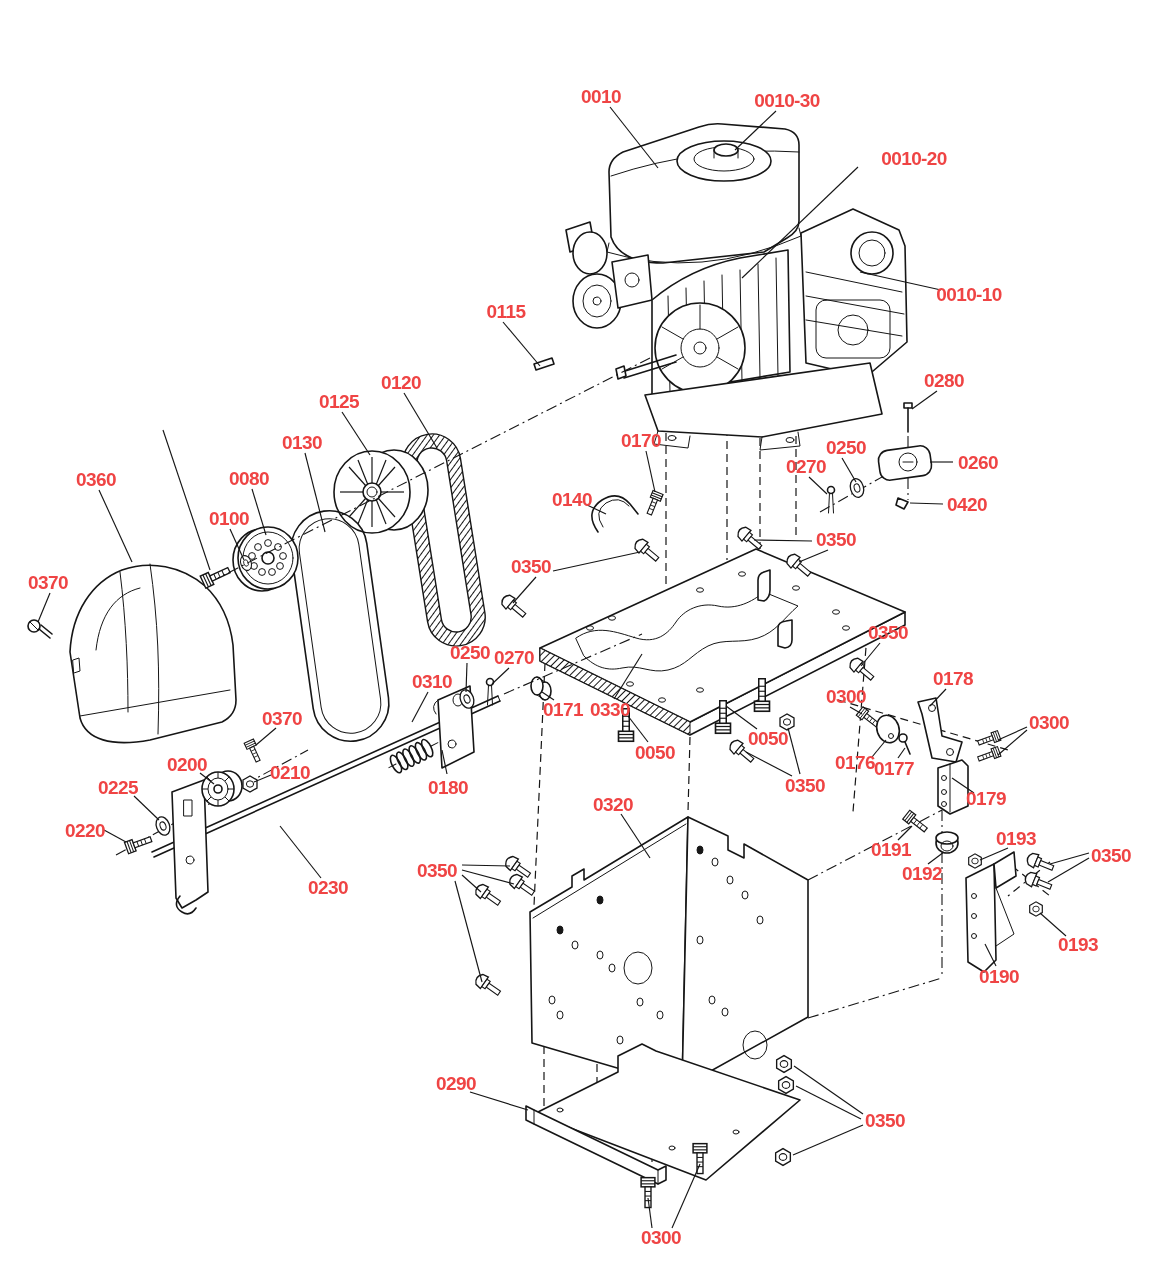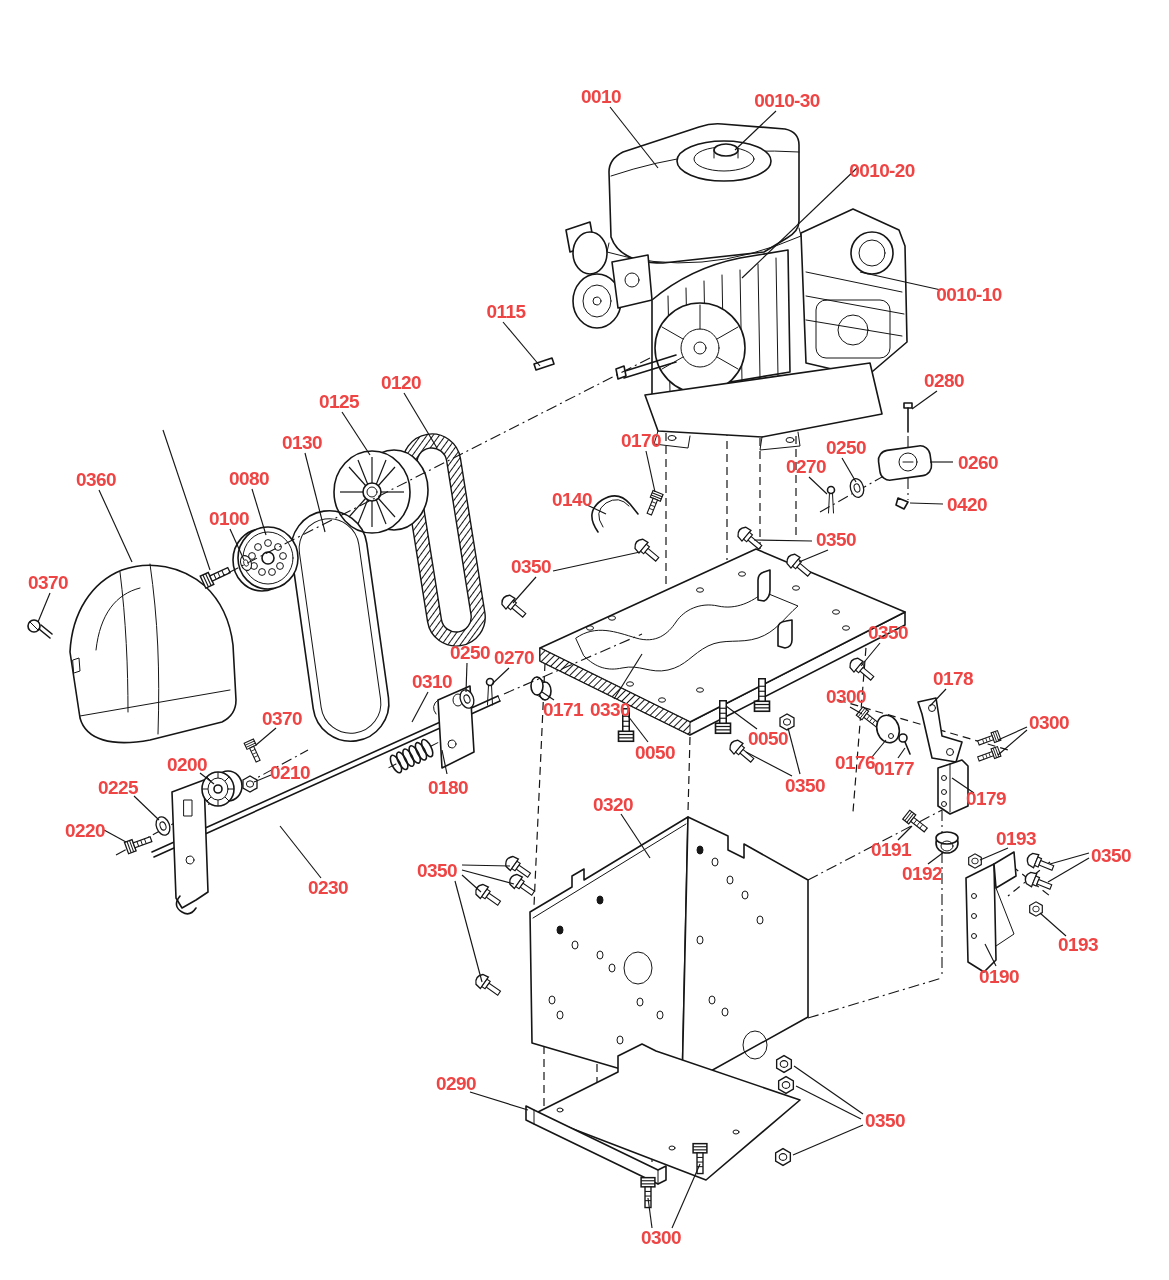--- a/index.html
+++ b/index.html
@@ -469,21 +469,21 @@
   <line class="ldr" x1="321" y1="878" x2="280" y2="826"></line>
   <line class="ldr" x1="163" y1="430" x2="210" y2="570"></line>
 </g>
 </svg>
 
 
 
 <div id="labels">
       <div class="plabel" style="left: 601px; top: 96px;">0010</div>
       <div class="plabel" style="left: 787px; top: 100px;">0010-30</div>
-      <div class="plabel" style="left: 882px; top: 158px; margin-top: 12px;">0010-20</div>
+      <div class="plabel" style="left: 914px; top: 158px;">0010-20</div>
       <div class="plabel" style="left: 969px; top: 294px;">0010-10</div>
       <div class="plabel" style="left: 506px; top: 311px;">0115</div>
       <div class="plabel" style="left: 401px; top: 382px;">0120</div>
       <div class="plabel" style="left: 339px; top: 401px;">0125</div>
       <div class="plabel" style="left: 302px; top: 442px;">0130</div>
       <div class="plabel" style="left: 249px; top: 478px; text-align: center;">0080</div>
       <div class="plabel" style="left: 229px; top: 518px;">0100</div>
       <div class="plabel" style="left: 96px; top: 479px;">0360</div>
       <div class="plabel" style="left: 48px; top: 582px;">0370</div>
       <div class="plabel" style="left: 282px; top: 718px;">0370</div>

